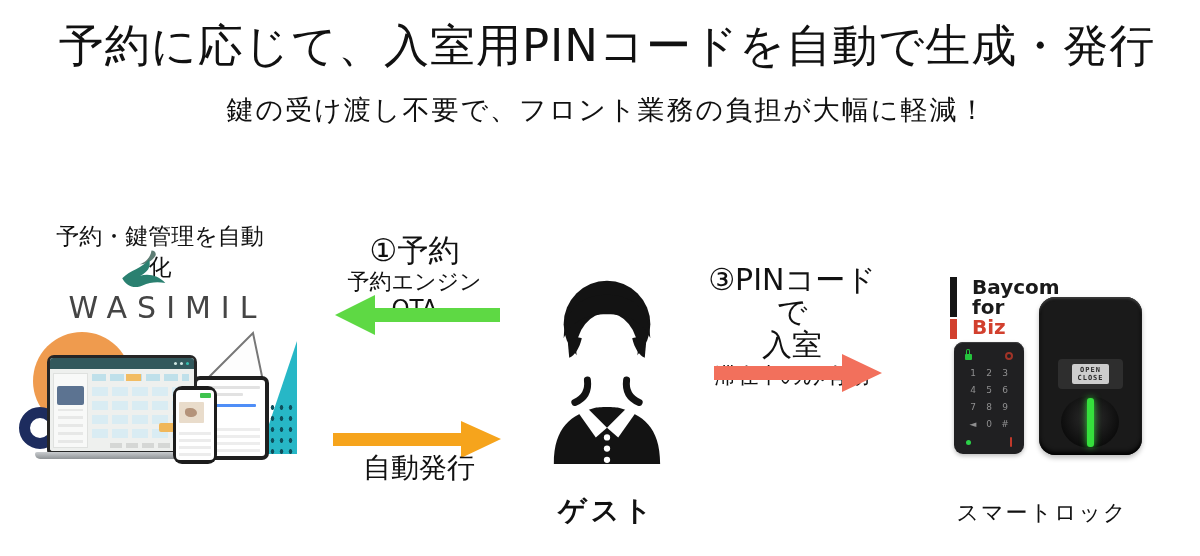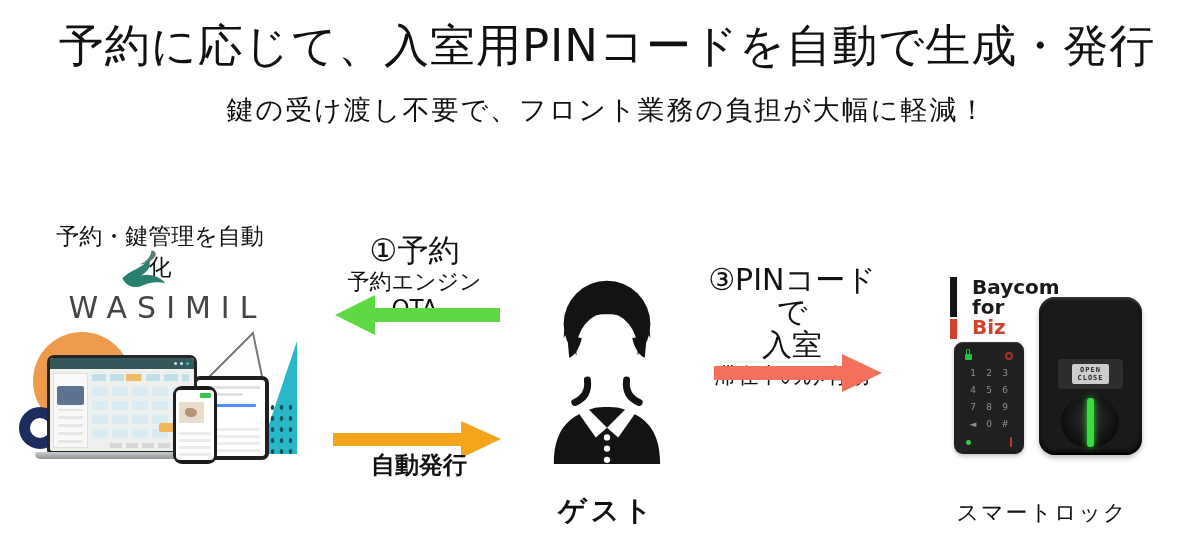--- a/index.html
+++ b/index.html
@@ -15,21 +15,21 @@
   .subtitle{top:92px;left:0;width:1200px;font-size:27px;letter-spacing:2px;font-weight:400;}
 
   
   .step-block{line-height:1.08;}
   .step1-text{left:315px;top:234px;width:185px;}
   .step2-text{left:298px;top:451px;width:228px;}
   .step3-text{left:686px;top:264px;width:198px;}
   .step-l1{font-size:30px;}
   .step-l1.big{font-size:31px;}
   .step-l2{font-size:22px;margin-top:3px;}
-  .step2-text .step-l2{font-size:24px;margin-top:2px;font-weight:bold;}
+  .step2-text .step-l2{font-size:28px;margin-top:2px;}
   .step-l3{font-size:23px;margin-top:2px;}
   .step2-text .step-l3{font-size:20px;margin-top:4px;}
   .step3-text .step-l3{font-size:22px;margin-top:3px;}
 
   .arrow-svg{display:block;}
   .arrow1{left:328px;top:295px;}
   .arrow2{left:326px;top:421px;}
   .arrow3{left:707px;top:354px;}
 
   

